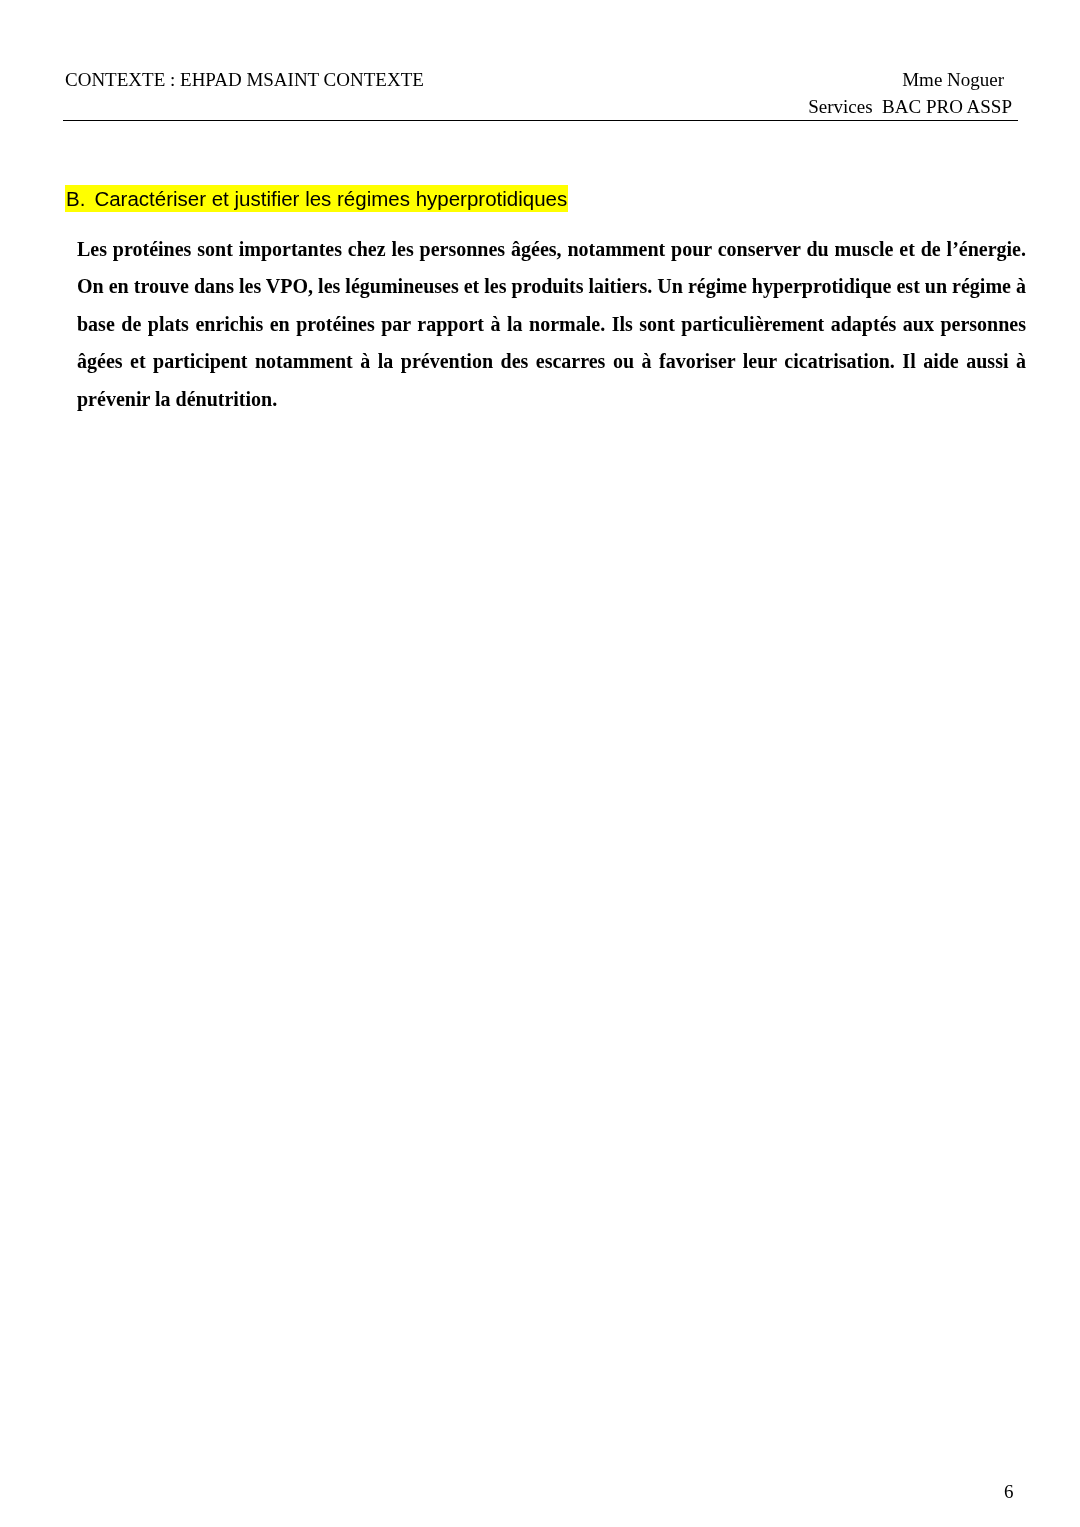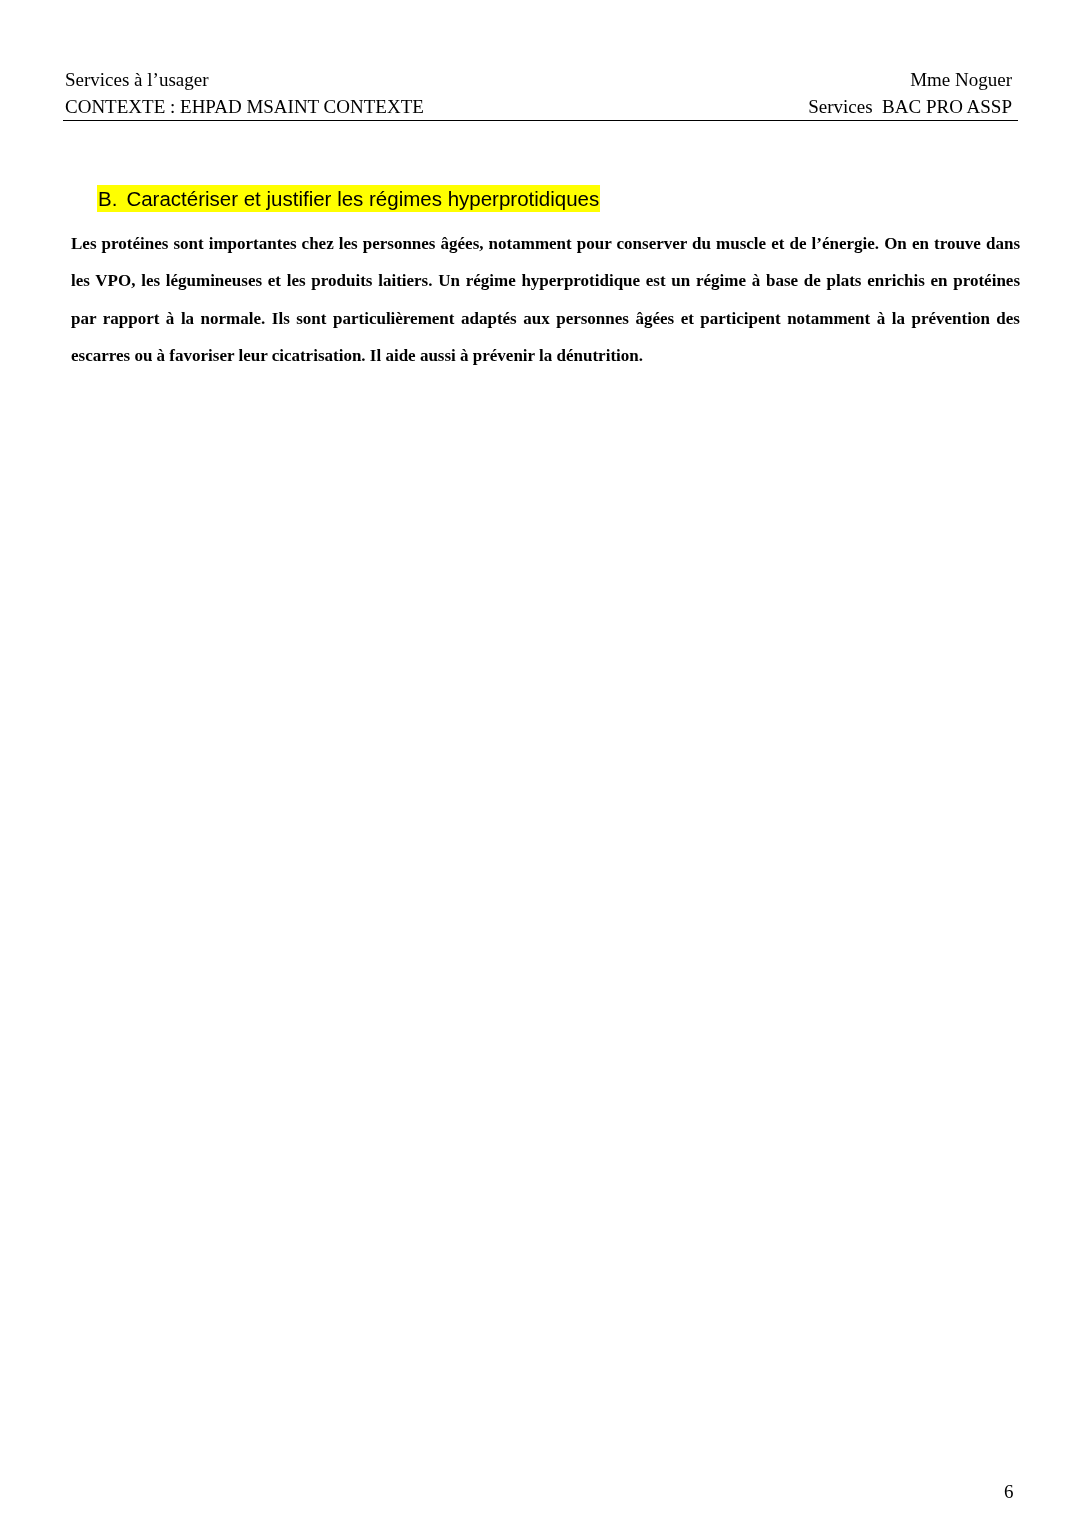--- a/index.html
+++ b/index.html
@@ -27,68 +27,66 @@
   }
   .header-left {
     position: absolute;
     left: 2px;
     top: 0;
   }
   .header-right {
     position: absolute;
     right: 6px;
     top: 0;
-    text-align: right;
+    text-align: left;
   }
   .header-right .line1 {
     padding-left: 94px;
   }
   .header-right .line2 {
     white-space: pre;
   }
   .section-heading {
     position: absolute;
     left: 65px;
     top: 185px;
     font-family: "Liberation Sans", sans-serif;
     font-size: 20.5px;
     line-height: 27px;
     background: #ffff00;
     padding: 0 1px 0 1px;
-    margin-left: 32px;
   }
   .section-heading .letter {
     margin-right: 9px;
   }
   .body-text {
     position: absolute;
     left: 65px;
     top: 219px;
     width: 949px;
     font-family: "Liberation Serif", serif;
     font-weight: bold;
-    font-size: 17px;
+    font-size: 20px;
     line-height: 37.4px;
     text-align: justify;
-    margin: 6px;
+    margin: 12px;
   }
   .page-number {
     position: absolute;
     left: 1004px;
     top: 1481px;
     font-family: "Liberation Serif", serif;
     font-size: 19px;
   }
 </style>
 </head>
 <body>
 
 <div class="page-header">
   <div class="header-left">
-    <div>Services à l’usager</div>
     <div>CONTEXTE : EHPAD MSAINT CONTEXTE</div>
   </div>
   <div class="header-right">
     <div class="line1">Mme Noguer</div>
     <div class="line2">Services  BAC PRO ASSP</div>
   </div>
 </div>
 
 <div class="section-heading">
   <span class="letter">B.</span><span>Caractériser et justifier les régimes hyperprotidiques</span>

